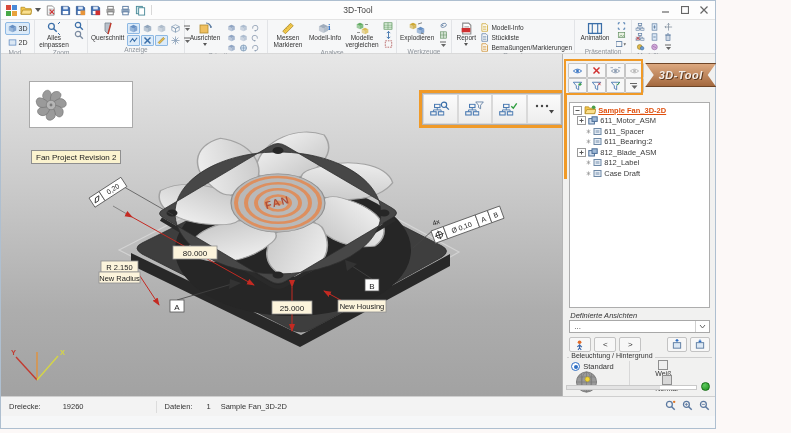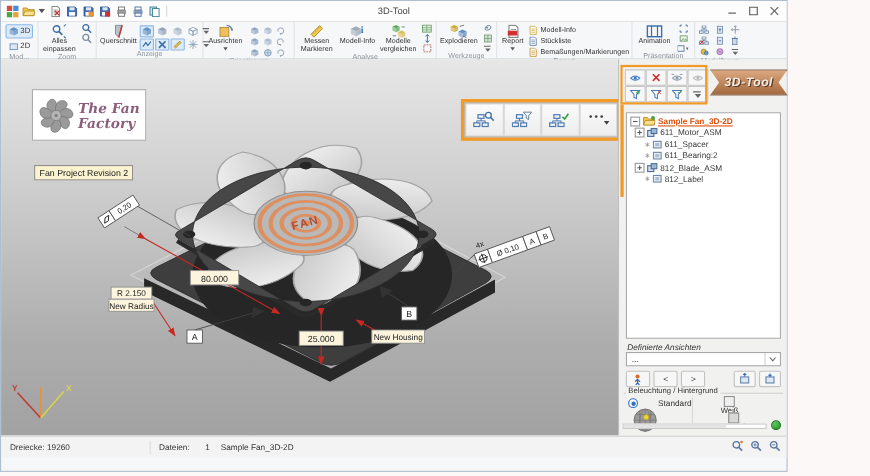--- a/index.html
+++ b/index.html
@@ -77,21 +77,21 @@
   .viewscombo .dd{margin-left:auto;width:13px;height:100%;border-left:1px solid #d0d0d0;display:flex;align-items:center;justify-content:center;}
   .viewsbtns{position:absolute;left:6px;top:283px;width:141px;height:15px;display:flex;gap:3px;}
   .vbtn{width:22px;height:15px;background:#f7f7f7;border:1px solid #c3c3c3;border-radius:2px;display:flex;align-items:center;justify-content:center;font-size:8px;color:#333;box-sizing:border-box;}
   .vspacer{flex:1;}
 
   .lightgrp{position:absolute;left:4px;top:302px;width:145px;height:36px;}
   .lightgrp .legend{position:absolute;left:2px;top:-4px;background:#f1f1f0;font-size:7px;color:#333;padding:0 2px;z-index:1;}
   .lightgrp .grpborder{position:absolute;left:0;top:1px;right:0;bottom:0;border-top:1px solid #cfcfcf;}
   .radio{width:7px;height:7px;border-radius:50%;border:1px solid #2f6fc4;background:#fff;position:relative;}
   .radio.sel::after{content:"";position:absolute;left:1.5px;top:1.5px;width:4px;height:4px;border-radius:50%;background:#2f6fc4;}
-  .stdrow{position:absolute;left:4px;top:6px;display:flex;align-items:center;gap:18px;font-size:7.5px;color:#333;}
+  .stdrow{position:absolute;left:4px;top:6px;display:flex;align-items:center;gap:3px;font-size:7.5px;color:#333;}
   .sphere{position:absolute;left:8px;top:15px;}
   .vdiv{position:absolute;left:62px;top:5px;height:29px;border-left:1px solid #d8d8d8;}
   .chkcol{position:absolute;display:flex;flex-direction:column;align-items:center;font-size:7px;color:#333;}
   .chk{width:8px;height:8px;border:1px solid #8f8f8f;background:#efefef;}
 
   .progress{position:absolute;left:3px;top:331px;width:131px;height:5px;background:#fff;border:1px solid #c9c9c9;box-sizing:border-box;}
   .progress .fill{height:100%;width:72%;background:#e3e3e3;}
   .greendot{position:absolute;left:138px;top:328px;width:9px;height:9px;border-radius:50%;background:radial-gradient(circle at 35% 30%,#5ecb5e,#1f8f1f);border:1px solid #157015;box-sizing:border-box;}
 
   
@@ -849,24 +849,20 @@
             <path d="M18,18 C10,14 6,8 12,3 C18,0 20,8 18,18 Z" transform="rotate(51 18 18)"></path>
             <path d="M18,18 C10,14 6,8 12,3 C18,0 20,8 18,18 Z" transform="rotate(102 18 18)"></path>
             <path d="M18,18 C10,14 6,8 12,3 C18,0 20,8 18,18 Z" transform="rotate(153 18 18)"></path>
             <path d="M18,18 C10,14 6,8 12,3 C18,0 20,8 18,18 Z" transform="rotate(204 18 18)"></path>
             <path d="M18,18 C10,14 6,8 12,3 C18,0 20,8 18,18 Z" transform="rotate(255 18 18)"></path>
             <path d="M18,18 C10,14 6,8 12,3 C18,0 20,8 18,18 Z" transform="rotate(306 18 18)"></path>
           </g>
           <circle cx="18" cy="18" r="5" fill="#b5b5b5" stroke="#6f6f6f" stroke-width=".6"></circle>
           <circle cx="18" cy="18" r="1.5" fill="#7a7a7a"></circle>
         </svg>
-        <div>
-          <div class="ltxt">The Fan</div>
-          <div class="ltxt">Factory</div>
-        </div>
       </div>
       <div class="projlabel">Fan Project Revision 2</div>
 
       <div class="floatbar">
         <div class="fcell">
           <svg width="20" height="18" viewBox="0 0 22 18">
               <g color="#4a7ab2">
                 <use href="#s-tree" width="16" height="14" y="3"></use>
               </g>
               <g color="#3a6ea8">
@@ -1026,20 +1022,30 @@
         <div class="trow">
           <span class="ind"></span>
             <svg width="5" height="5" viewBox="0 0 6 6">
               <use href="#s-asterisk"></use>
             </svg>
           <svg width="9" height="9" viewBox="0 0 9 9">
               <use href="#s-part"></use>
             </svg>
           <span>812_Label</span>
         </div>
+        <div class="trow">
+          <span class="ind"></span>
+            <svg width="5" height="5" viewBox="0 0 6 6">
+              <use href="#s-asterisk"></use>
+            </svg>
+          <svg width="9" height="9" viewBox="0 0 9 9">
+              <use href="#s-part"></use>
+            </svg>
+          <span>Case Draft</span>
+        </div>
       </div>
 
       <div class="viewshdr">Definierte Ansichten</div>
       <div class="viewscombo">
         <span>...</span>
         <span class="dd">
             <svg width="7" height="5" viewBox="0 0 7 5">
               <polyline points="1,1 3.5,4 6,1" fill="none" stroke="#666" stroke-width="1"></polyline>
             </svg>
           </span>
@@ -1095,21 +1101,21 @@
 
       <div class="progress">
           <div class="fill"></div>
         </div>
       <div class="greendot"></div>
     </div>
   </div>
 
   <div class="statusbar">
     <span style="margin-left:8px">Dreiecke:</span>
-    <span style="margin-left:2px">19260</span>
+    <span style="margin-left:22px">19260</span>
     <span class="ssep" style="margin-left:72px"></span>
     <span style="margin-left:8px">Dateien:</span>
     <span style="margin-left:14px">1</span>
     <span style="margin-left:10px">Sample Fan_3D-2D</span>
     <div class="magset">
       <span><svg width="11" height="11" viewBox="0 0 12 12" color="#5a78a0">
             <use href="#s-mag"></use>
             <circle cx="10" cy="2" r="1.3" fill="#e07828"></circle>
           </svg></span>
       <span><svg width="11" height="11" viewBox="0 0 12 12" color="#5a78a0">

